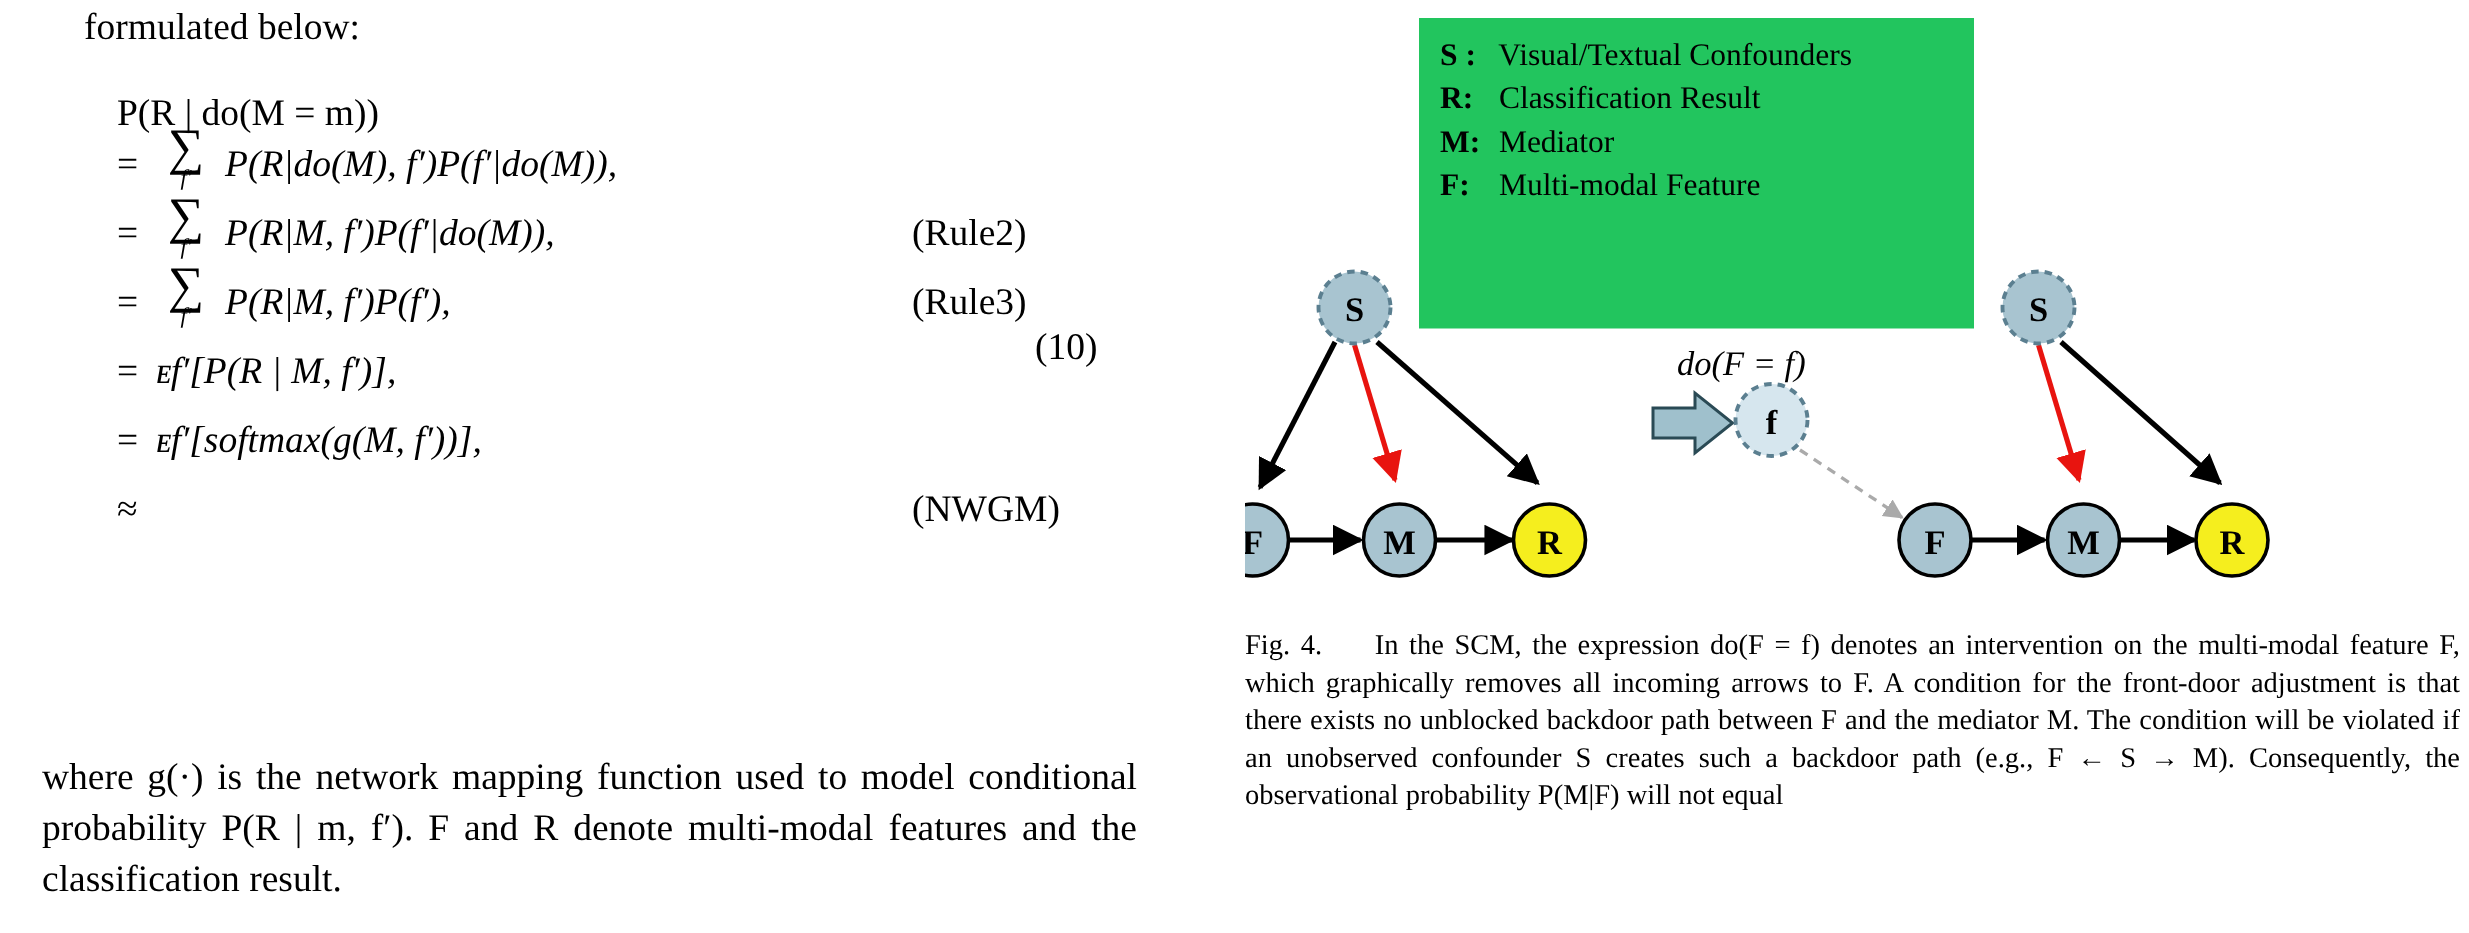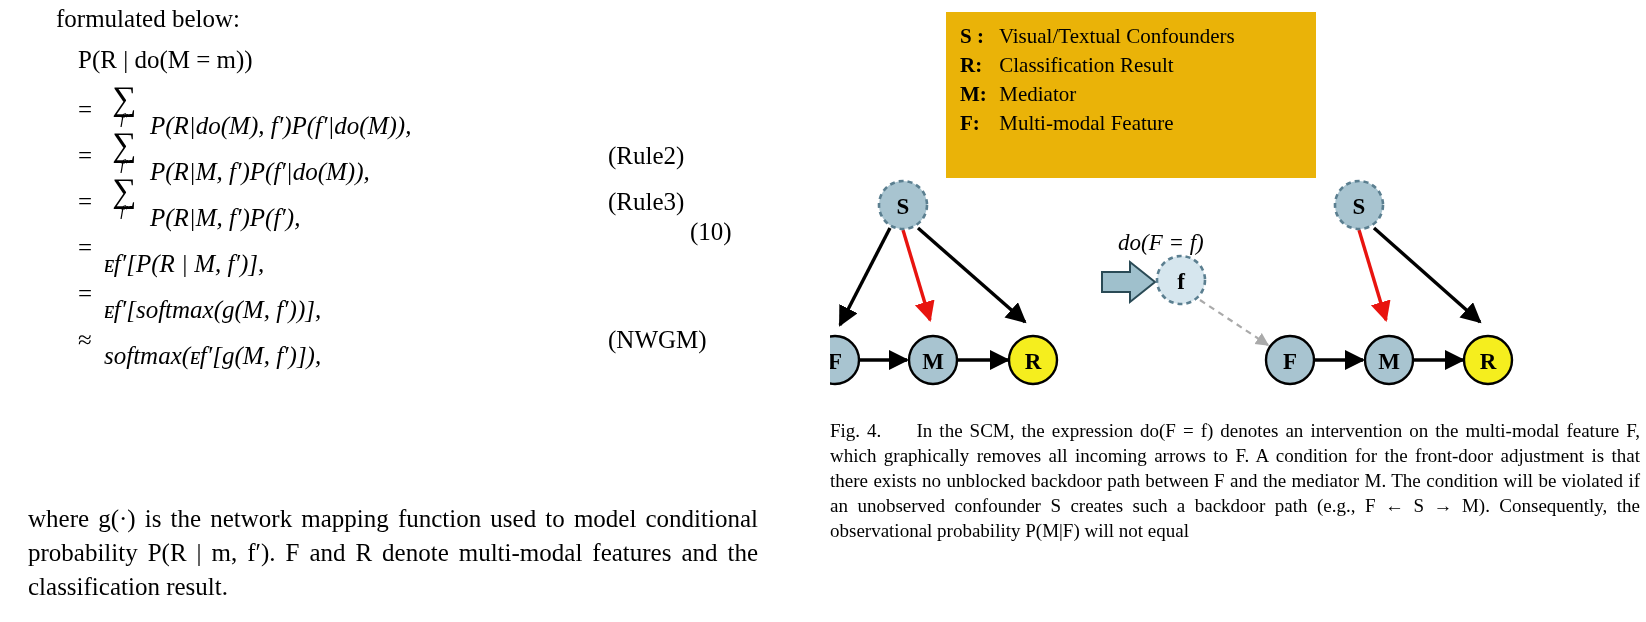--- a/index.html
+++ b/index.html
@@ -72,21 +72,21 @@
   }
   .math-row .sum .sub {
     font-size: 15px;
     line-height: 14px;
     display: block;
     margin-top: -2px;
   }
   .math-row .expr {
     position: absolute;
     left: 72px;
-    top: 20px;
+    top: 4px;
   }
   .math-row .expr.noSum {
     left: 26px;
   }
   .math-row .tag {
     position: absolute;
     left: 530px;
     top: 4px;
     font-size: 25px;
   }
@@ -121,22 +121,22 @@
     left: 830px;
     top: 0;
     width: 816px;
     height: 622px;
   }
   .legend-box {
     position: absolute;
     left: 116px;
     top: 12px;
     width: 370px;
-    height: 166px;
-    background: #eab308;
+    height: 207px;
+    background: #22c55e;
     padding: 10px 14px;
     box-sizing: border-box;
   }
   .legend-line {
     font-size: 21px;
     line-height: 29px;
     white-space: nowrap;
   }
   .legend-line .key {
     font-weight: bold;
@@ -170,21 +170,21 @@
 
 <div class="page">
 
   <div class="left-col">
 
     <div class="lead-text">formulated below:</div>
 
     <div class="math-block">
 
       <div class="math-row">
-        <span class="lhs" style="top:0;">P(R | do(M = m))</span>
+        <span class="lhs" style="top:16px;">P(R | do(M = m))</span>
       </div>
 
       <div class="math-row">
         <span class="eq">=</span>
         <span class="sum">
           <span class="sig">∑</span>
           <span class="sub ital">f′</span>
         </span>
         <span class="expr ital">P(R|do(M), f′)P(f′|do(M)),</span>
       </div>
@@ -214,21 +214,20 @@
         <span class="expr noSum ital">ᴇf′[P(R | M, f′)],</span>
       </div>
 
       <div class="math-row">
         <span class="eq">=</span>
         <span class="expr noSum ital">ᴇf′[softmax(g(M, f′))],</span>
       </div>
 
       <div class="math-row">
         <span class="eq">≈</span>
-        <span class="expr noSum ital">softmax(ᴇf′[g(M, f′)]),</span>
         <span class="tag">(NWGM)</span>
       </div>
 
     </div>
 
     <div class="eqnum">(10)</div>
 
     <div class="para para-where">where g(·) is the network mapping function used to model conditional probability P(R | m, f′). F and R denote multi-modal features and the classification result.</div>
   </div>
 

